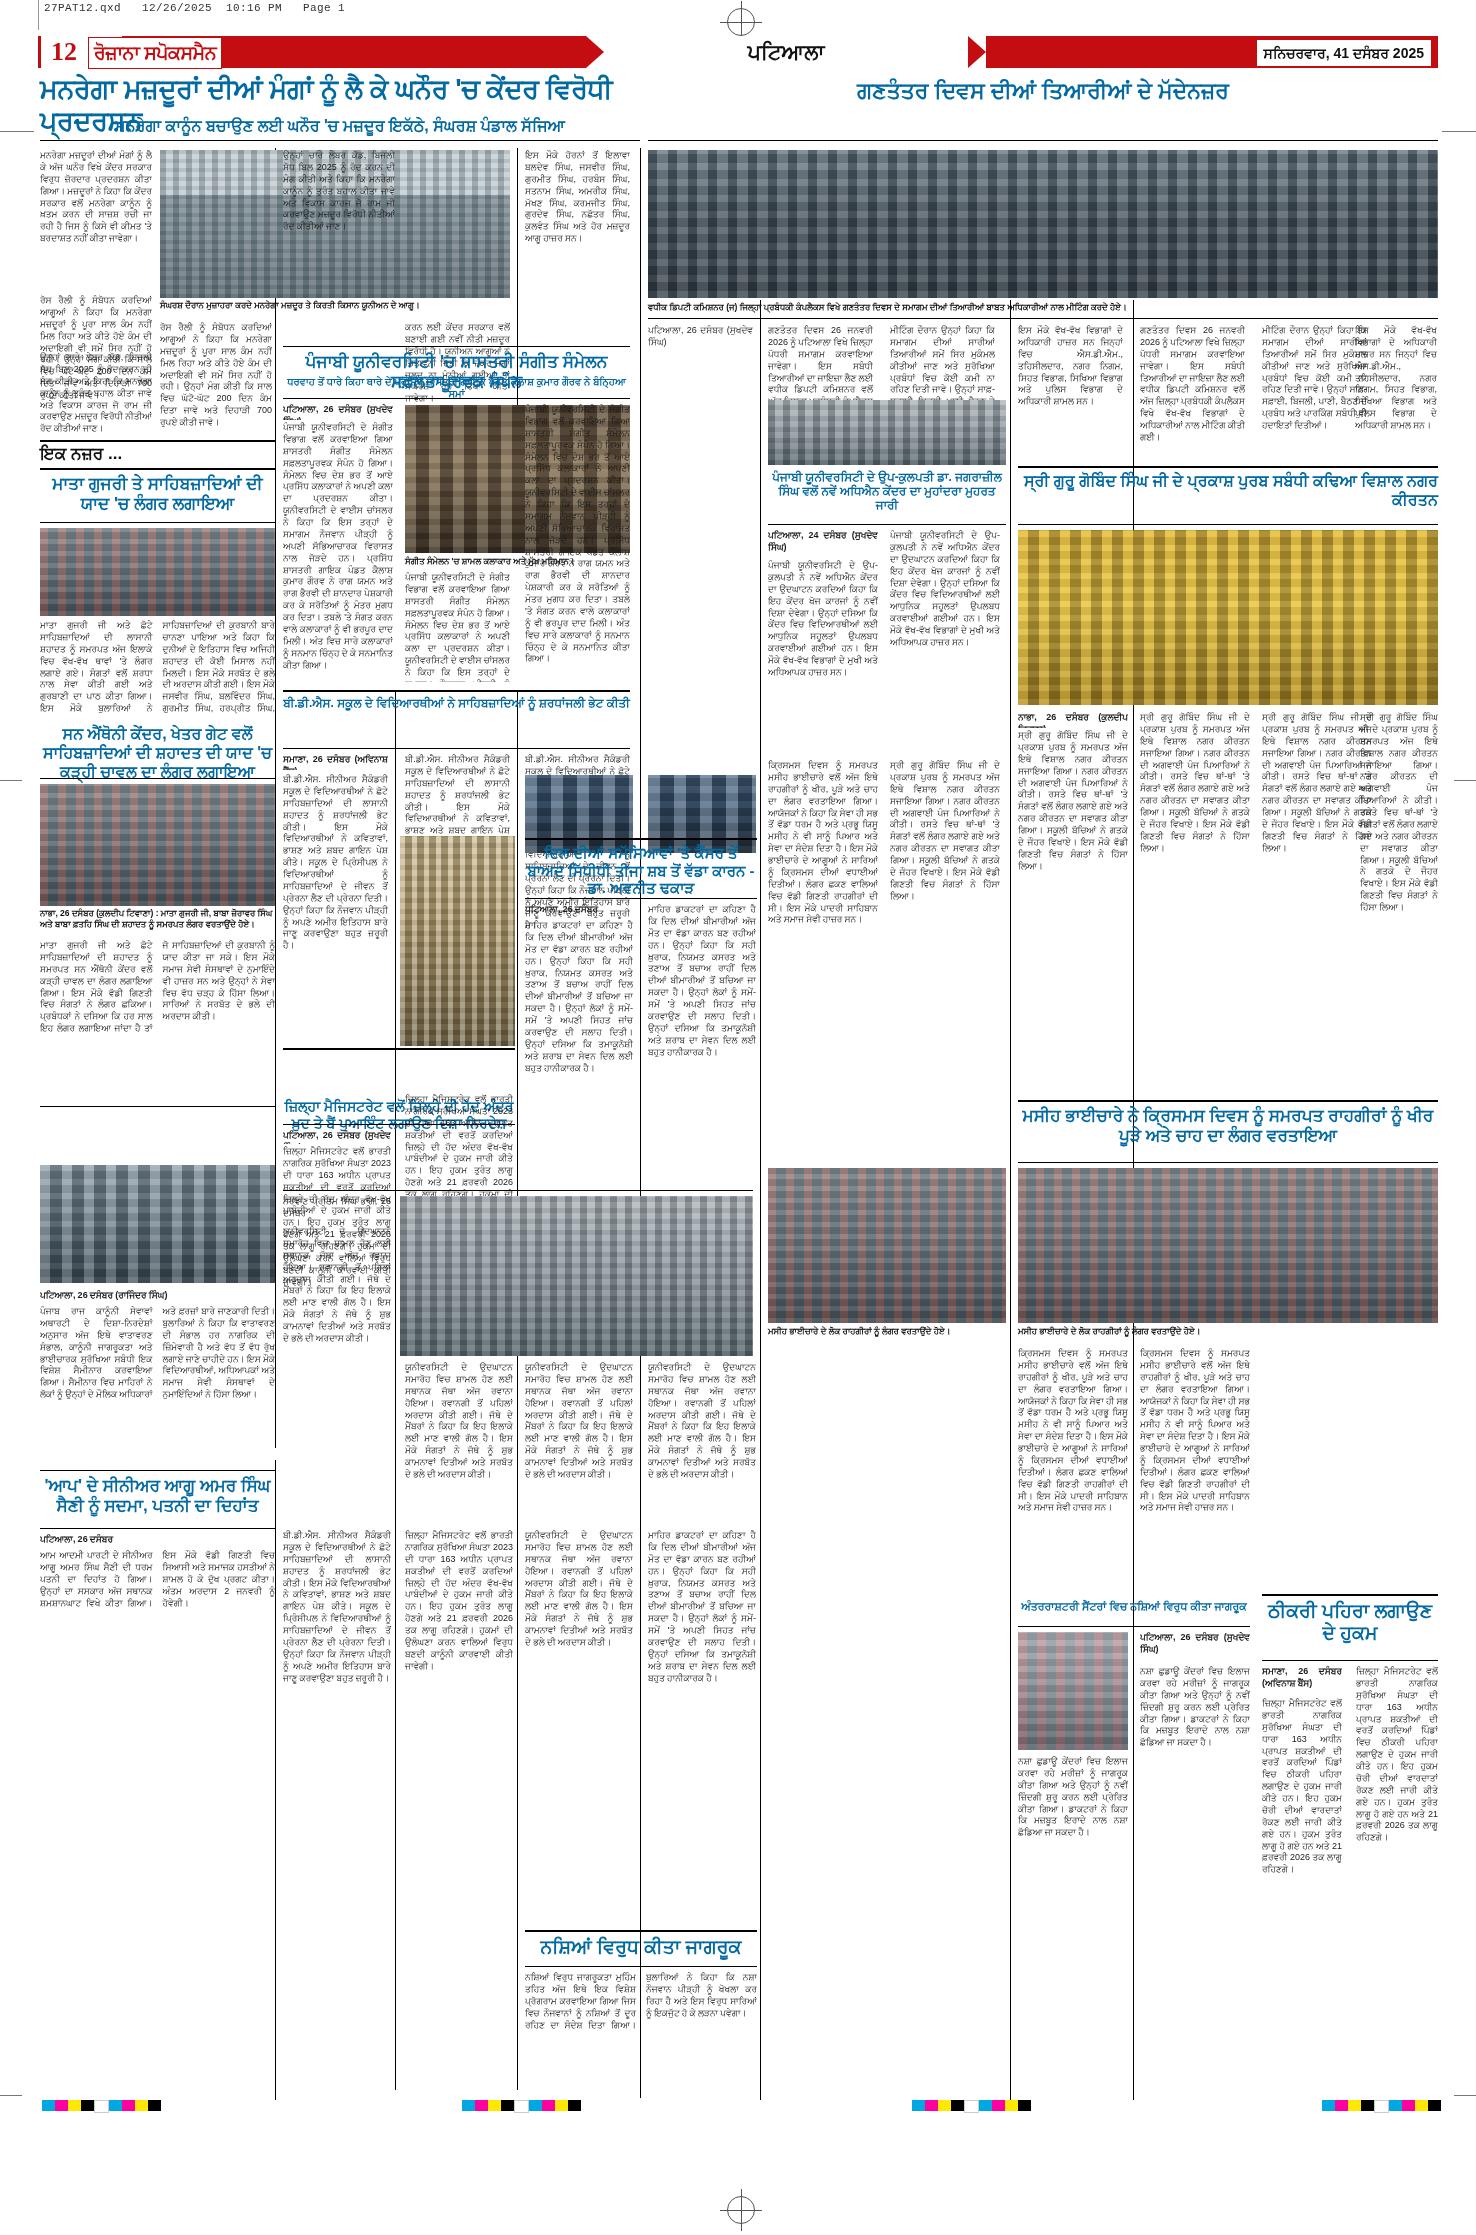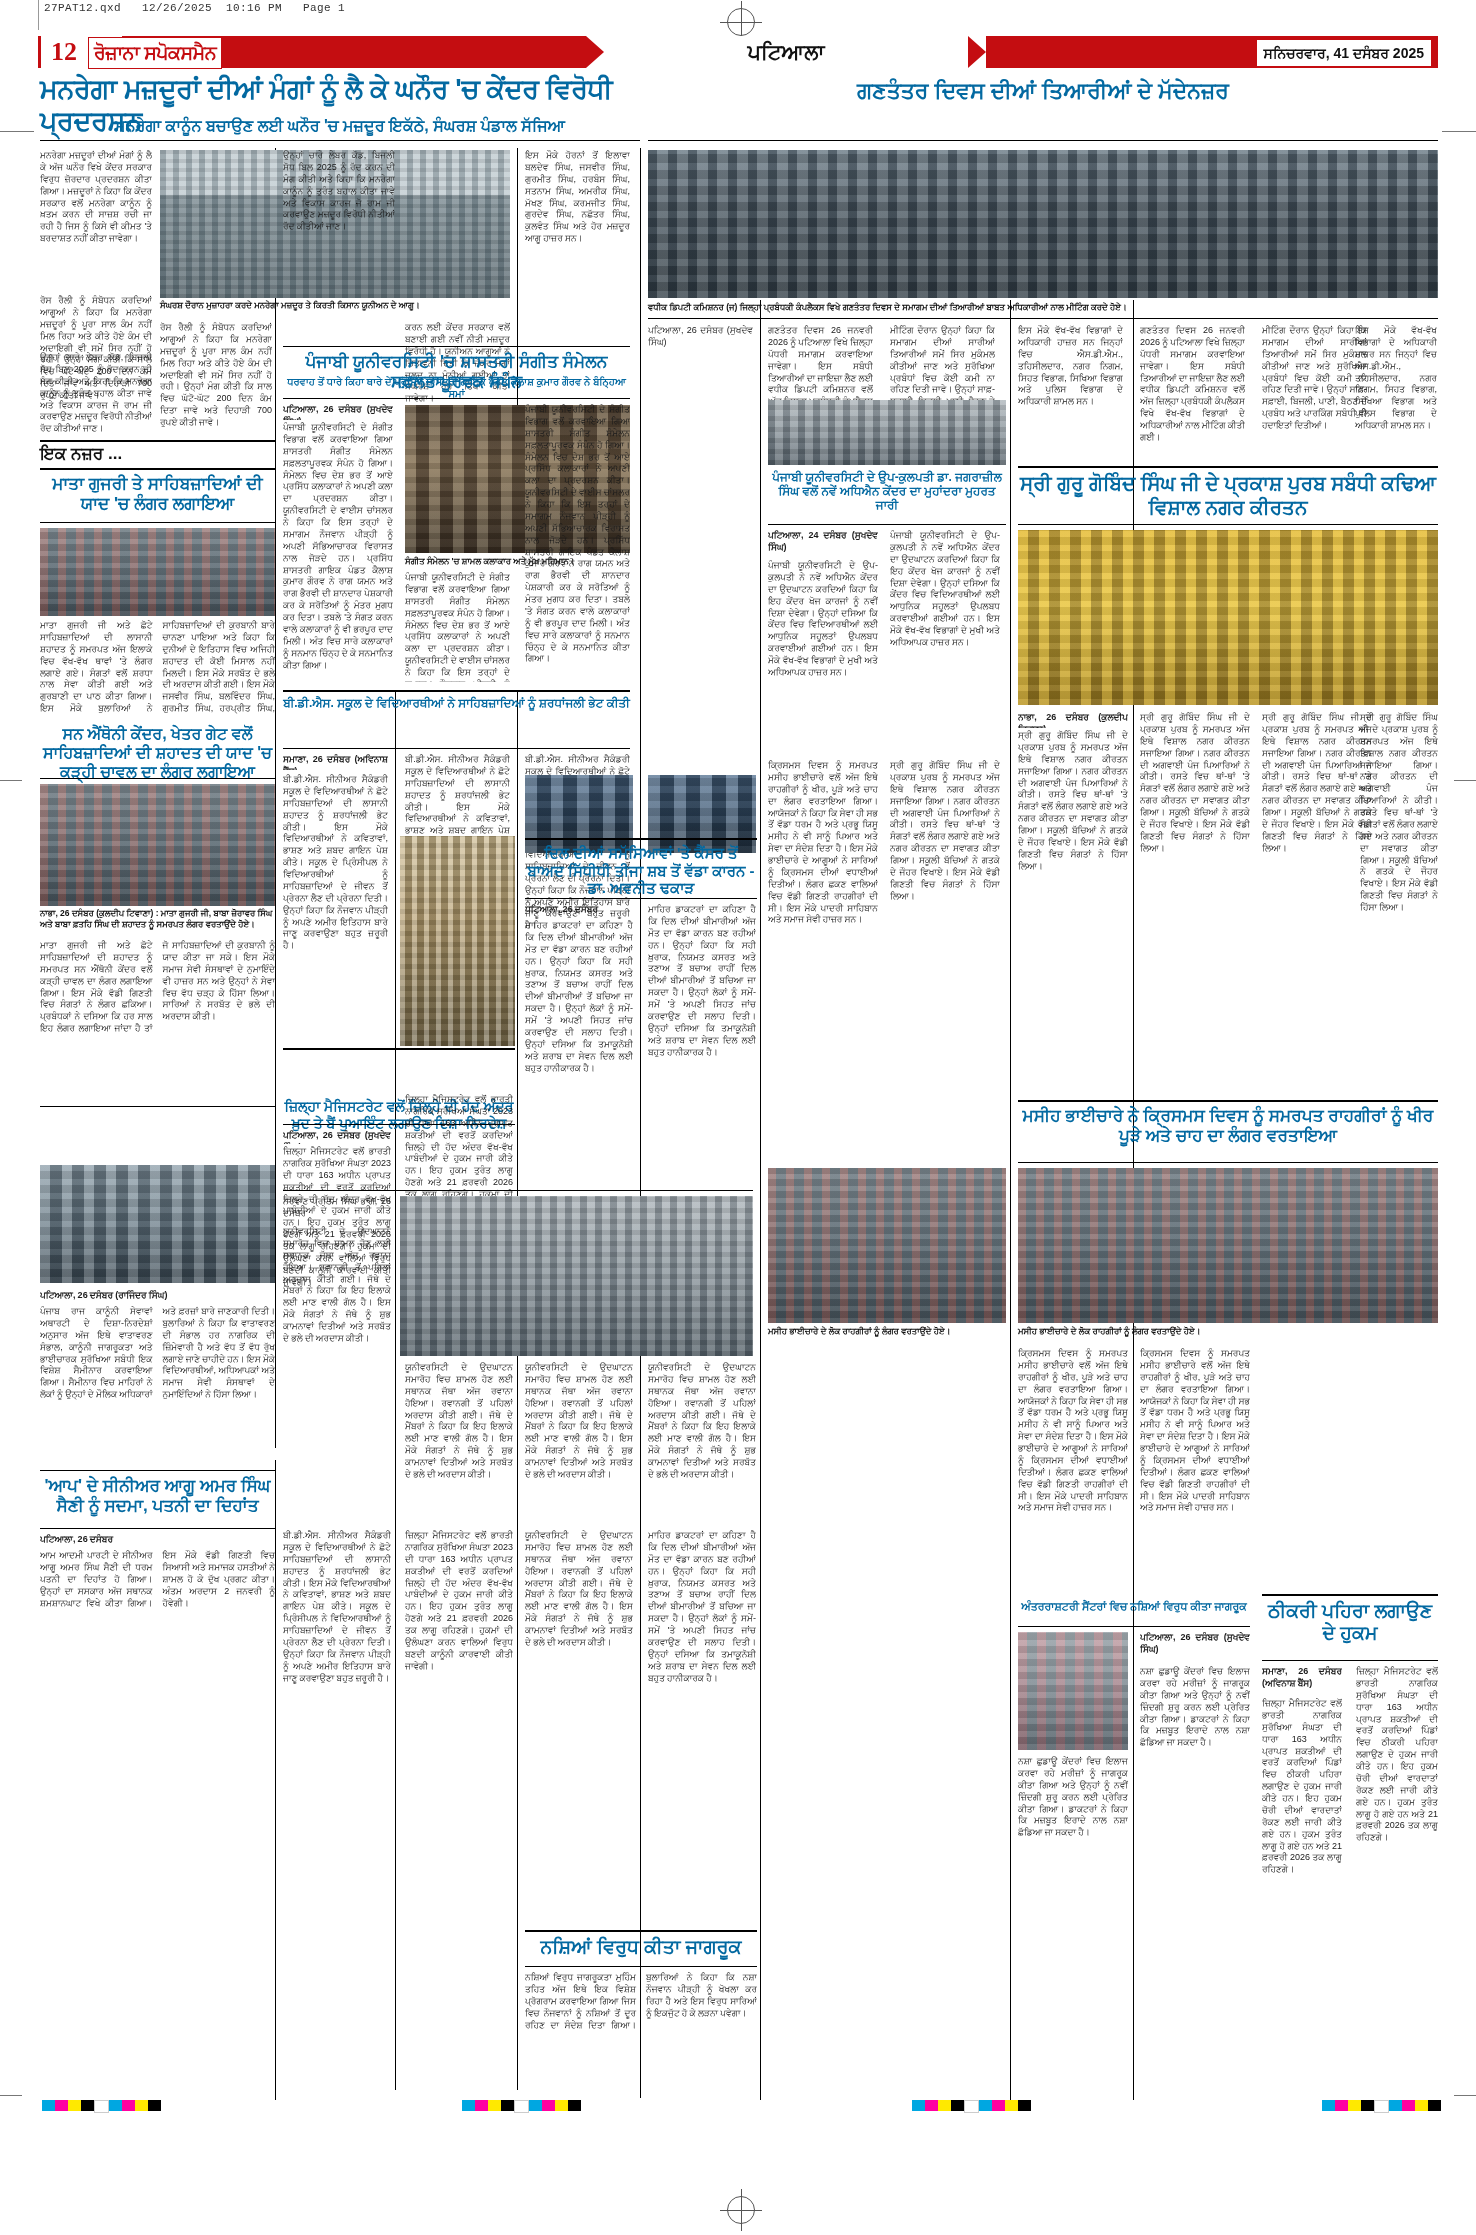--- a/index.html
+++ b/index.html
@@ -345,21 +345,21 @@
   <div class="col txt" style="left:648px;top:1530px;width:108px;height:560px;">ਮਾਹਿਰ ਡਾਕਟਰਾਂ ਦਾ ਕਹਿਣਾ ਹੈ ਕਿ ਦਿਲ ਦੀਆਂ ਬੀਮਾਰੀਆਂ ਅੱਜ ਮੌਤ ਦਾ ਵੱਡਾ ਕਾਰਨ ਬਣ ਰਹੀਆਂ ਹਨ। ਉਨ੍ਹਾਂ ਕਿਹਾ ਕਿ ਸਹੀ ਖ਼ੁਰਾਕ, ਨਿਯਮਤ ਕਸਰਤ ਅਤੇ ਤਣਾਅ ਤੋਂ ਬਚਾਅ ਰਾਹੀਂ ਦਿਲ ਦੀਆਂ ਬੀਮਾਰੀਆਂ ਤੋਂ ਬਚਿਆ ਜਾ ਸਕਦਾ ਹੈ। ਉਨ੍ਹਾਂ ਲੋਕਾਂ ਨੂੰ ਸਮੇਂ-ਸਮੇਂ 'ਤੇ ਅਪਣੀ ਸਿਹਤ ਜਾਂਚ ਕਰਵਾਉਣ ਦੀ ਸਲਾਹ ਦਿਤੀ। ਉਨ੍ਹਾਂ ਦਸਿਆ ਕਿ ਤਮਾਕੂਨੋਸ਼ੀ ਅਤੇ ਸ਼ਰਾਬ ਦਾ ਸੇਵਨ ਦਿਲ ਲਈ ਬਹੁਤ ਹਾਨੀਕਾਰਕ ਹੈ।</div>
 
   <div class="photo ph-group" style="left:768px;top:400px;width:238px;height:65px;"></div>
   <div class="hl" style="position:absolute;left:768px;top:470px;width:238px;font-size:12px;text-align:center;">ਪੰਜਾਬੀ ਯੂਨੀਵਰਸਿਟੀ ਦੇ ਉਪ-ਕੁਲਪਤੀ ਡਾ. ਜਗਰਾਜ਼ੀਲ ਸਿੰਘ ਵਲੋਂ ਨਵੇਂ ਅਧਿਐਨ ਕੇਂਦਰ ਦਾ ਮੁਹਾਂਦਰਾ ਮੁਹਰਤ ਜਾਰੀ</div>
   <div class="rule-h" style="left:768px;top:524px;width:238px;"></div>
   <div class="col txt" style="left:768px;top:530px;width:110px;height:28px;font-weight:bold;">ਪਟਿਆਲਾ, 24 ਦਸੰਬਰ (ਸੁਖਦੇਵ ਸਿੰਘ)</div>
   <div class="col txt" style="left:768px;top:560px;width:110px;height:180px;">ਪੰਜਾਬੀ ਯੂਨੀਵਰਸਿਟੀ ਦੇ ਉਪ-ਕੁਲਪਤੀ ਨੇ ਨਵੇਂ ਅਧਿਐਨ ਕੇਂਦਰ ਦਾ ਉਦਘਾਟਨ ਕਰਦਿਆਂ ਕਿਹਾ ਕਿ ਇਹ ਕੇਂਦਰ ਖੋਜ ਕਾਰਜਾਂ ਨੂੰ ਨਵੀਂ ਦਿਸ਼ਾ ਦੇਵੇਗਾ। ਉਨ੍ਹਾਂ ਦਸਿਆ ਕਿ ਕੇਂਦਰ ਵਿਚ ਵਿਦਿਆਰਥੀਆਂ ਲਈ ਆਧੁਨਿਕ ਸਹੂਲਤਾਂ ਉਪਲਬਧ ਕਰਵਾਈਆਂ ਗਈਆਂ ਹਨ। ਇਸ ਮੌਕੇ ਵੱਖ-ਵੱਖ ਵਿਭਾਗਾਂ ਦੇ ਮੁਖੀ ਅਤੇ ਅਧਿਆਪਕ ਹਾਜ਼ਰ ਸਨ।</div>
   <div class="col txt" style="left:890px;top:530px;width:110px;height:210px;">ਪੰਜਾਬੀ ਯੂਨੀਵਰਸਿਟੀ ਦੇ ਉਪ-ਕੁਲਪਤੀ ਨੇ ਨਵੇਂ ਅਧਿਐਨ ਕੇਂਦਰ ਦਾ ਉਦਘਾਟਨ ਕਰਦਿਆਂ ਕਿਹਾ ਕਿ ਇਹ ਕੇਂਦਰ ਖੋਜ ਕਾਰਜਾਂ ਨੂੰ ਨਵੀਂ ਦਿਸ਼ਾ ਦੇਵੇਗਾ। ਉਨ੍ਹਾਂ ਦਸਿਆ ਕਿ ਕੇਂਦਰ ਵਿਚ ਵਿਦਿਆਰਥੀਆਂ ਲਈ ਆਧੁਨਿਕ ਸਹੂਲਤਾਂ ਉਪਲਬਧ ਕਰਵਾਈਆਂ ਗਈਆਂ ਹਨ। ਇਸ ਮੌਕੇ ਵੱਖ-ਵੱਖ ਵਿਭਾਗਾਂ ਦੇ ਮੁਖੀ ਅਤੇ ਅਧਿਆਪਕ ਹਾਜ਼ਰ ਸਨ।</div>
 
   <div class="rule-thick" style="left:1018px;top:466px;width:420px;"></div>
-  <div class="hl" style="position:absolute;left:1018px;top:472px;width:420px;font-size:20px;text-align:center;">ਸ੍ਰੀ ਗੁਰੂ ਗੋਬਿੰਦ ਸਿੰਘ ਜੀ ਦੇ ਪ੍ਰਕਾਸ਼ ਪੁਰਬ ਸਬੰਧੀ ਕਢਿਆ ਵਿਸ਼ਾਲ ਨਗਰ ਕੀਰਤਨ</div>
+  <div class="hl" style="position:absolute;left:1018px;top:472px;width:420px;font-size:16px;text-align:right;">ਸ੍ਰੀ ਗੁਰੂ ਗੋਬਿੰਦ ਸਿੰਘ ਜੀ ਦੇ ਪ੍ਰਕਾਸ਼ ਪੁਰਬ ਸਬੰਧੀ ਕਢਿਆ ਵਿਸ਼ਾਲ ਨਗਰ ਕੀਰਤਨ</div>
   <div class="rule-h" style="left:1018px;top:524px;width:420px;"></div>
   <div class="photo ph-yellow" style="left:1018px;top:530px;width:420px;height:175px;"></div>
   <div class="col txt" style="left:1018px;top:712px;width:110px;height:16px;font-weight:bold;">ਨਾਭਾ, 26 ਦਸੰਬਰ (ਕੁਲਦੀਪ ਟਿਵਾਣਾ)</div>
   <div class="col txt" style="left:1018px;top:730px;width:110px;height:330px;">ਸ੍ਰੀ ਗੁਰੂ ਗੋਬਿੰਦ ਸਿੰਘ ਜੀ ਦੇ ਪ੍ਰਕਾਸ਼ ਪੁਰਬ ਨੂੰ ਸਮਰਪਤ ਅੱਜ ਇਥੇ ਵਿਸ਼ਾਲ ਨਗਰ ਕੀਰਤਨ ਸਜਾਇਆ ਗਿਆ। ਨਗਰ ਕੀਰਤਨ ਦੀ ਅਗਵਾਈ ਪੰਜ ਪਿਆਰਿਆਂ ਨੇ ਕੀਤੀ। ਰਸਤੇ ਵਿਚ ਥਾਂ-ਥਾਂ 'ਤੇ ਸੰਗਤਾਂ ਵਲੋਂ ਲੰਗਰ ਲਗਾਏ ਗਏ ਅਤੇ ਨਗਰ ਕੀਰਤਨ ਦਾ ਸਵਾਗਤ ਕੀਤਾ ਗਿਆ। ਸਕੂਲੀ ਬੱਚਿਆਂ ਨੇ ਗਤਕੇ ਦੇ ਜੌਹਰ ਵਿਖਾਏ। ਇਸ ਮੌਕੇ ਵੱਡੀ ਗਿਣਤੀ ਵਿਚ ਸੰਗਤਾਂ ਨੇ ਹਿੱਸਾ ਲਿਆ।</div>
   <div class="col txt" style="left:1140px;top:712px;width:110px;height:348px;">ਸ੍ਰੀ ਗੁਰੂ ਗੋਬਿੰਦ ਸਿੰਘ ਜੀ ਦੇ ਪ੍ਰਕਾਸ਼ ਪੁਰਬ ਨੂੰ ਸਮਰਪਤ ਅੱਜ ਇਥੇ ਵਿਸ਼ਾਲ ਨਗਰ ਕੀਰਤਨ ਸਜਾਇਆ ਗਿਆ। ਨਗਰ ਕੀਰਤਨ ਦੀ ਅਗਵਾਈ ਪੰਜ ਪਿਆਰਿਆਂ ਨੇ ਕੀਤੀ। ਰਸਤੇ ਵਿਚ ਥਾਂ-ਥਾਂ 'ਤੇ ਸੰਗਤਾਂ ਵਲੋਂ ਲੰਗਰ ਲਗਾਏ ਗਏ ਅਤੇ ਨਗਰ ਕੀਰਤਨ ਦਾ ਸਵਾਗਤ ਕੀਤਾ ਗਿਆ। ਸਕੂਲੀ ਬੱਚਿਆਂ ਨੇ ਗਤਕੇ ਦੇ ਜੌਹਰ ਵਿਖਾਏ। ਇਸ ਮੌਕੇ ਵੱਡੀ ਗਿਣਤੀ ਵਿਚ ਸੰਗਤਾਂ ਨੇ ਹਿੱਸਾ ਲਿਆ।</div>
   <div class="col txt" style="left:1262px;top:712px;width:110px;height:348px;">ਸ੍ਰੀ ਗੁਰੂ ਗੋਬਿੰਦ ਸਿੰਘ ਜੀ ਦੇ ਪ੍ਰਕਾਸ਼ ਪੁਰਬ ਨੂੰ ਸਮਰਪਤ ਅੱਜ ਇਥੇ ਵਿਸ਼ਾਲ ਨਗਰ ਕੀਰਤਨ ਸਜਾਇਆ ਗਿਆ। ਨਗਰ ਕੀਰਤਨ ਦੀ ਅਗਵਾਈ ਪੰਜ ਪਿਆਰਿਆਂ ਨੇ ਕੀਤੀ। ਰਸਤੇ ਵਿਚ ਥਾਂ-ਥਾਂ 'ਤੇ ਸੰਗਤਾਂ ਵਲੋਂ ਲੰਗਰ ਲਗਾਏ ਗਏ ਅਤੇ ਨਗਰ ਕੀਰਤਨ ਦਾ ਸਵਾਗਤ ਕੀਤਾ ਗਿਆ। ਸਕੂਲੀ ਬੱਚਿਆਂ ਨੇ ਗਤਕੇ ਦੇ ਜੌਹਰ ਵਿਖਾਏ। ਇਸ ਮੌਕੇ ਵੱਡੀ ਗਿਣਤੀ ਵਿਚ ਸੰਗਤਾਂ ਨੇ ਹਿੱਸਾ ਲਿਆ।</div>
   <div class="col txt" style="left:1360px;top:712px;width:78px;height:348px;">ਸ੍ਰੀ ਗੁਰੂ ਗੋਬਿੰਦ ਸਿੰਘ ਜੀ ਦੇ ਪ੍ਰਕਾਸ਼ ਪੁਰਬ ਨੂੰ ਸਮਰਪਤ ਅੱਜ ਇਥੇ ਵਿਸ਼ਾਲ ਨਗਰ ਕੀਰਤਨ ਸਜਾਇਆ ਗਿਆ। ਨਗਰ ਕੀਰਤਨ ਦੀ ਅਗਵਾਈ ਪੰਜ ਪਿਆਰਿਆਂ ਨੇ ਕੀਤੀ। ਰਸਤੇ ਵਿਚ ਥਾਂ-ਥਾਂ 'ਤੇ ਸੰਗਤਾਂ ਵਲੋਂ ਲੰਗਰ ਲਗਾਏ ਗਏ ਅਤੇ ਨਗਰ ਕੀਰਤਨ ਦਾ ਸਵਾਗਤ ਕੀਤਾ ਗਿਆ। ਸਕੂਲੀ ਬੱਚਿਆਂ ਨੇ ਗਤਕੇ ਦੇ ਜੌਹਰ ਵਿਖਾਏ। ਇਸ ਮੌਕੇ ਵੱਡੀ ਗਿਣਤੀ ਵਿਚ ਸੰਗਤਾਂ ਨੇ ਹਿੱਸਾ ਲਿਆ।</div>
 
   <div class="rule-thick" style="left:1018px;top:1100px;width:420px;"></div>
   <div class="hl" style="position:absolute;left:1018px;top:1106px;width:420px;font-size:17px;text-align:center;">ਮਸੀਹ ਭਾਈਚਾਰੇ ਨੇ ਕ੍ਰਿਸਮਸ ਦਿਵਸ ਨੂੰ ਸਮਰਪਤ ਰਾਹਗੀਰਾਂ ਨੂੰ ਖੀਰ ਪੂੜੇ ਅਤੇ ਚਾਹ ਦਾ ਲੰਗਰ ਵਰਤਾਇਆ</div>

